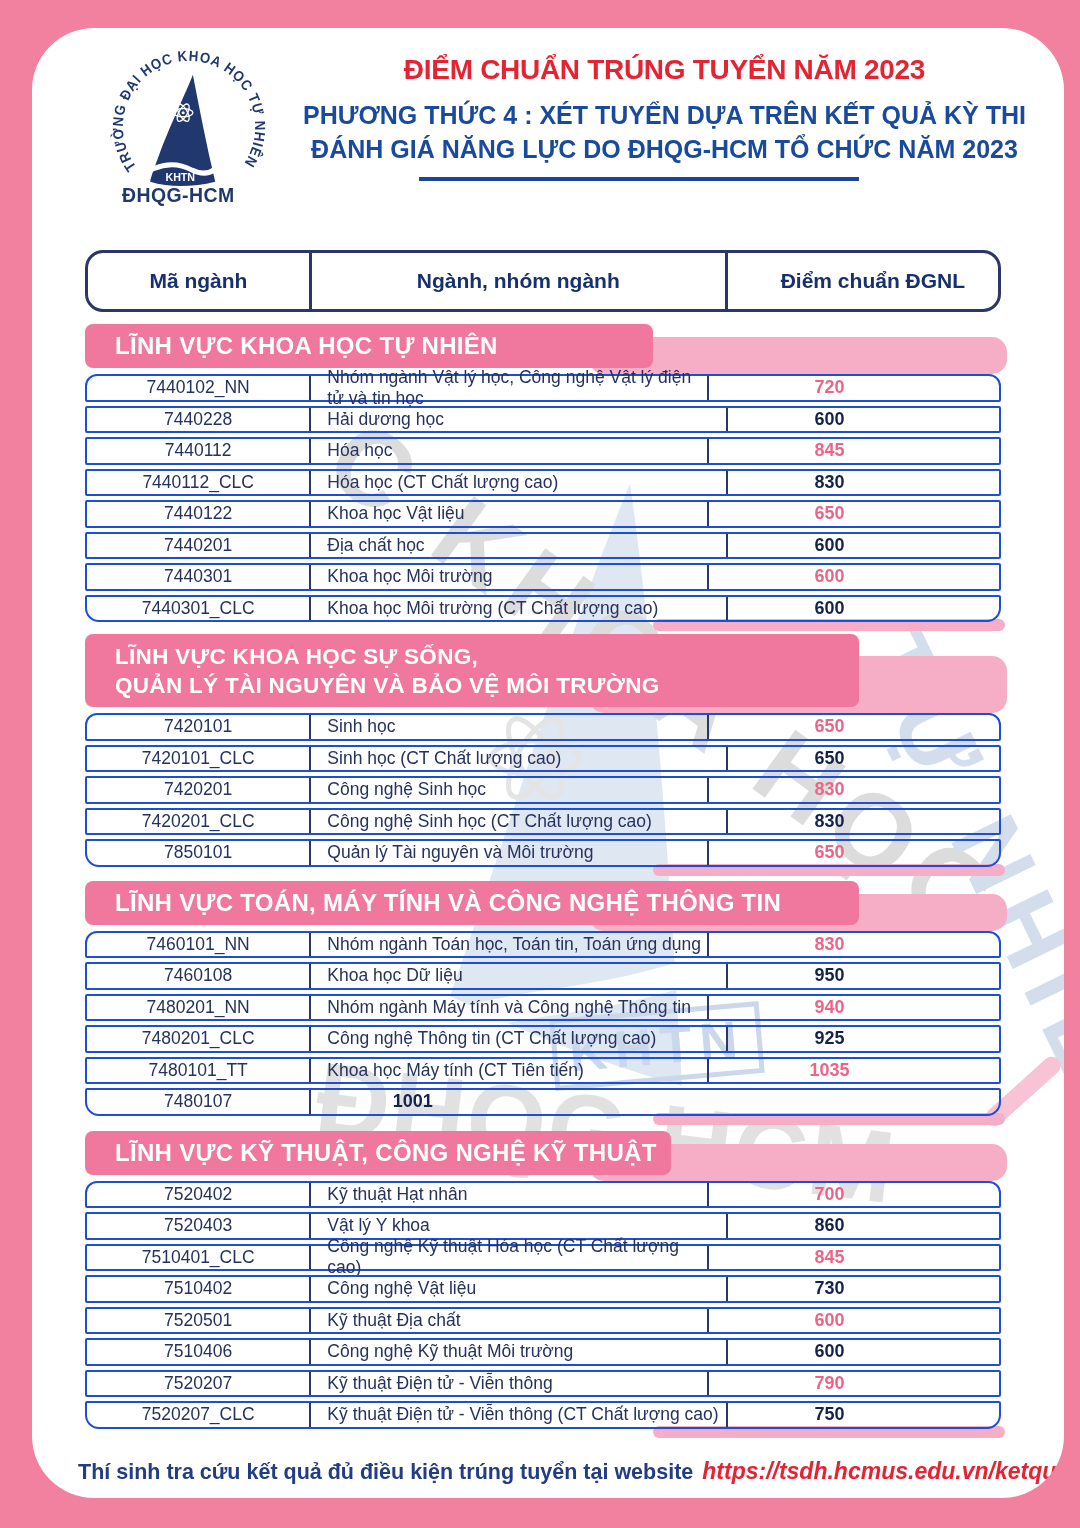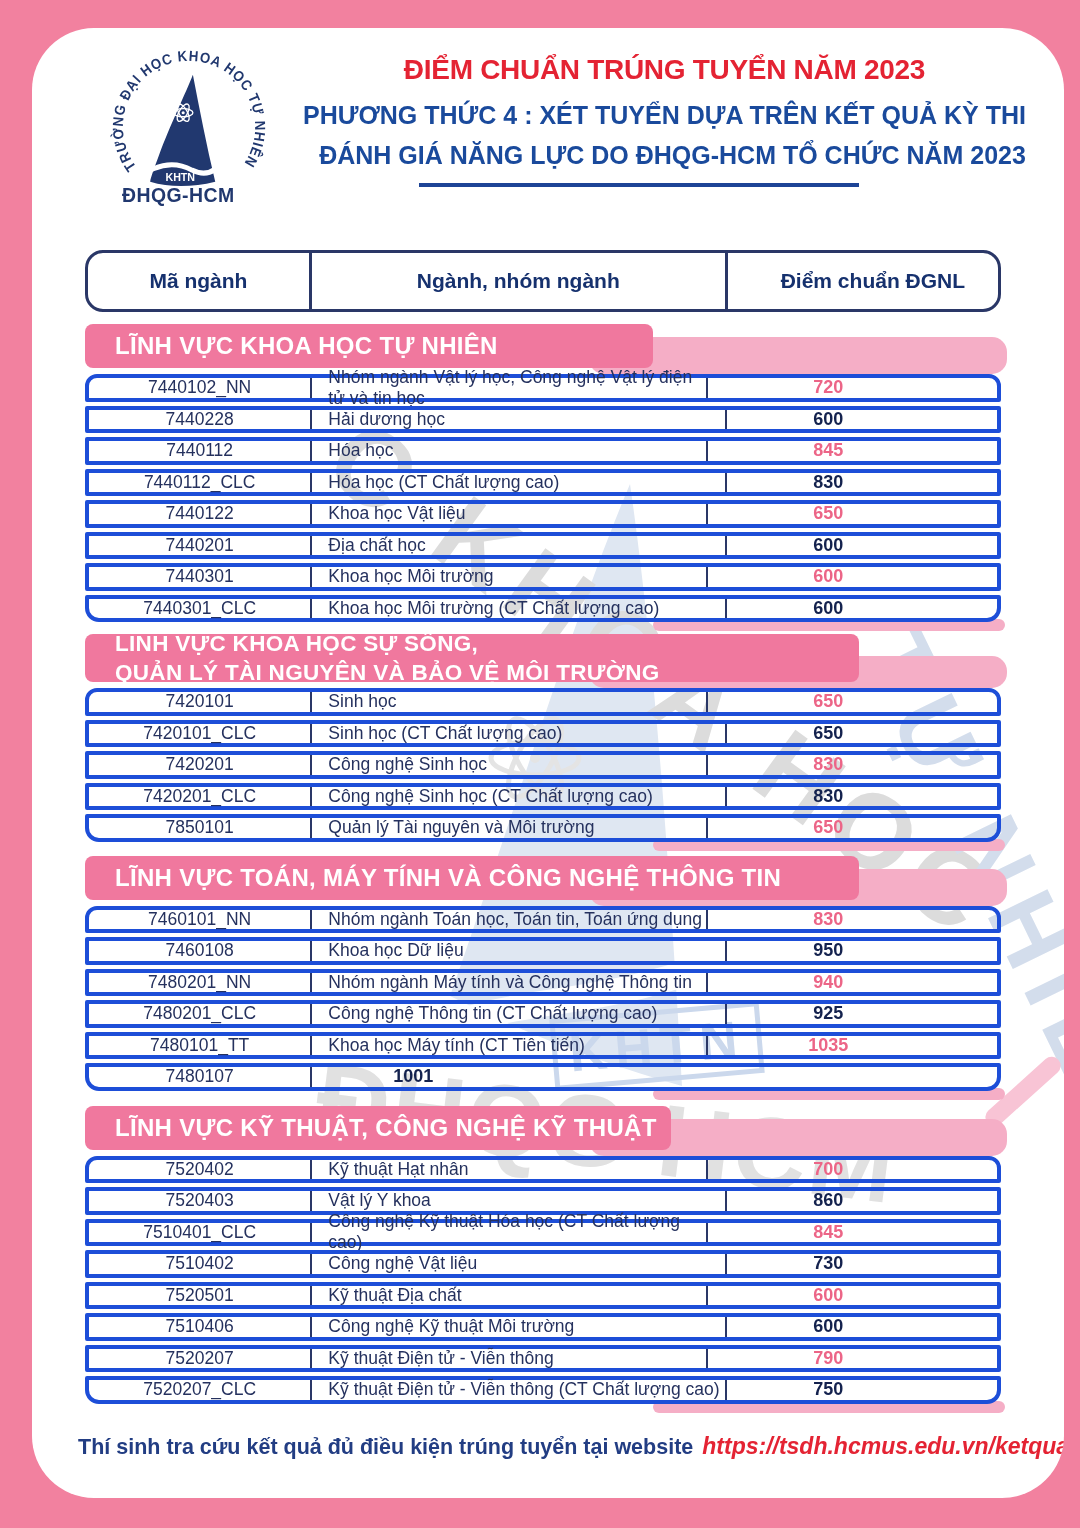--- a/index.html
+++ b/index.html
@@ -39,21 +39,21 @@
     position:absolute;left:982px;top:1016px;width:18px;height:95px;
     background:#F8C4D5;border-radius:9px;transform:rotate(48deg);
   }
   
   .content{position:relative;z-index:1;height:100%;box-sizing:border-box;padding:0 63px 0 53px;}
   .top-row{display:flex;align-items:flex-start;height:202px;padding-top:6px;}
   .logo-svg{width:228px;height:206px;flex:none;margin-left:-10px;}
   .title-block{flex:1;text-align:center;padding-top:20px;}
   .main-title{color:#E42333;font-size:28px;font-weight:bold;letter-spacing:-0.3px;white-space:nowrap;}
   .subtitle{color:#1A4A9C;font-size:25px;font-weight:bold;margin-top:15px;white-space:nowrap;}
-  .subtitle.second{margin-top:11px;text-align:right;}
+  .subtitle.second{margin-top:5px;}
   .title-underline{width:440px;height:4px;background:#1D4496;margin:13px auto 0;transform:translateX(-25px);}
   
   .thead{
     display:flex;height:62px;margin-top:14px;border:3px solid #2A3767;border-radius:18px;
     color:#16316E;font-weight:bold;font-size:21px;box-sizing:border-box;background:transparent;
   }
   .thead .hc{display:flex;align-items:center;justify-content:center;box-sizing:border-box;}
   .thead .hc1{width:24.6%;border-right:3px solid #2A3767;}
   .thead .hc2{flex:1;border-right:3px solid #2A3767;}
   .thead .hc3{width:29.7%;padding-left:20px;}
@@ -64,34 +64,34 @@
     position:absolute;left:55%;right:-6px;top:13px;bottom:-6px;
     background:#F5AEC6;border-radius:15px;
   }
   .banner-main{
     position:absolute;left:0;top:0;bottom:0;width:62%;
     background:#F0789E;border-radius:8px;
     display:flex;flex-direction:column;justify-content:center;
     color:#ffffff;font-weight:bold;font-size:24px;letter-spacing:0.3px;
     padding-left:30px;box-sizing:border-box;white-space:nowrap;
   }
-  .sec-2 .banner{height:48px;}
+  .sec-2 .banner{height:73px;}
   .sec-2 .banner-main{width:84.5%;font-size:22.5px;line-height:29px;}
   .sec-2 .banner-tail{top:22px;}
   .sec-3 .banner-main{width:84.5%;}
   .sec-4 .banner-main{width:64%;}
   .sec-3{margin-top:14px;}
   .sec-4{margin-top:15px;}
   .rows{position:relative;display:flex;flex-direction:column;gap:4px;margin-top:6px;}
   .rows::after{
     content:'';position:absolute;left:62%;right:-4px;top:calc(100% - 3px);height:12px;
     background:#F5AEC6;border-radius:8px;z-index:-1;
   }
   .trow{
-    display:flex;height:27.5px;border:4px solid #1d4ed8;border-radius:2px;
+    display:flex;height:27.5px;border:2px solid #1d4ed8;border-radius:2px;
     box-sizing:border-box;color:#25315E;font-size:17.5px;background:transparent;
   }
   .trow:first-child{border-radius:12px 12px 2px 2px;}
   .trow:last-child{border-radius:2px 2px 14px 14px;}
   .trow .tc{display:flex;align-items:center;box-sizing:border-box;}
   .trow .tc1{width:24.6%;justify-content:center;border-right:2px solid #2A3767;}
   .trow .tc2{flex:1;padding-left:16px;border-right:2px solid #2A3767;}
   .trow .tc3{width:29.7%;justify-content:center;padding-right:68px;font-weight:bold;font-size:18px;}
   .score-pink{color:#EC6587;margin-left:19px;}
   .score-navy{color:#14224E;}

